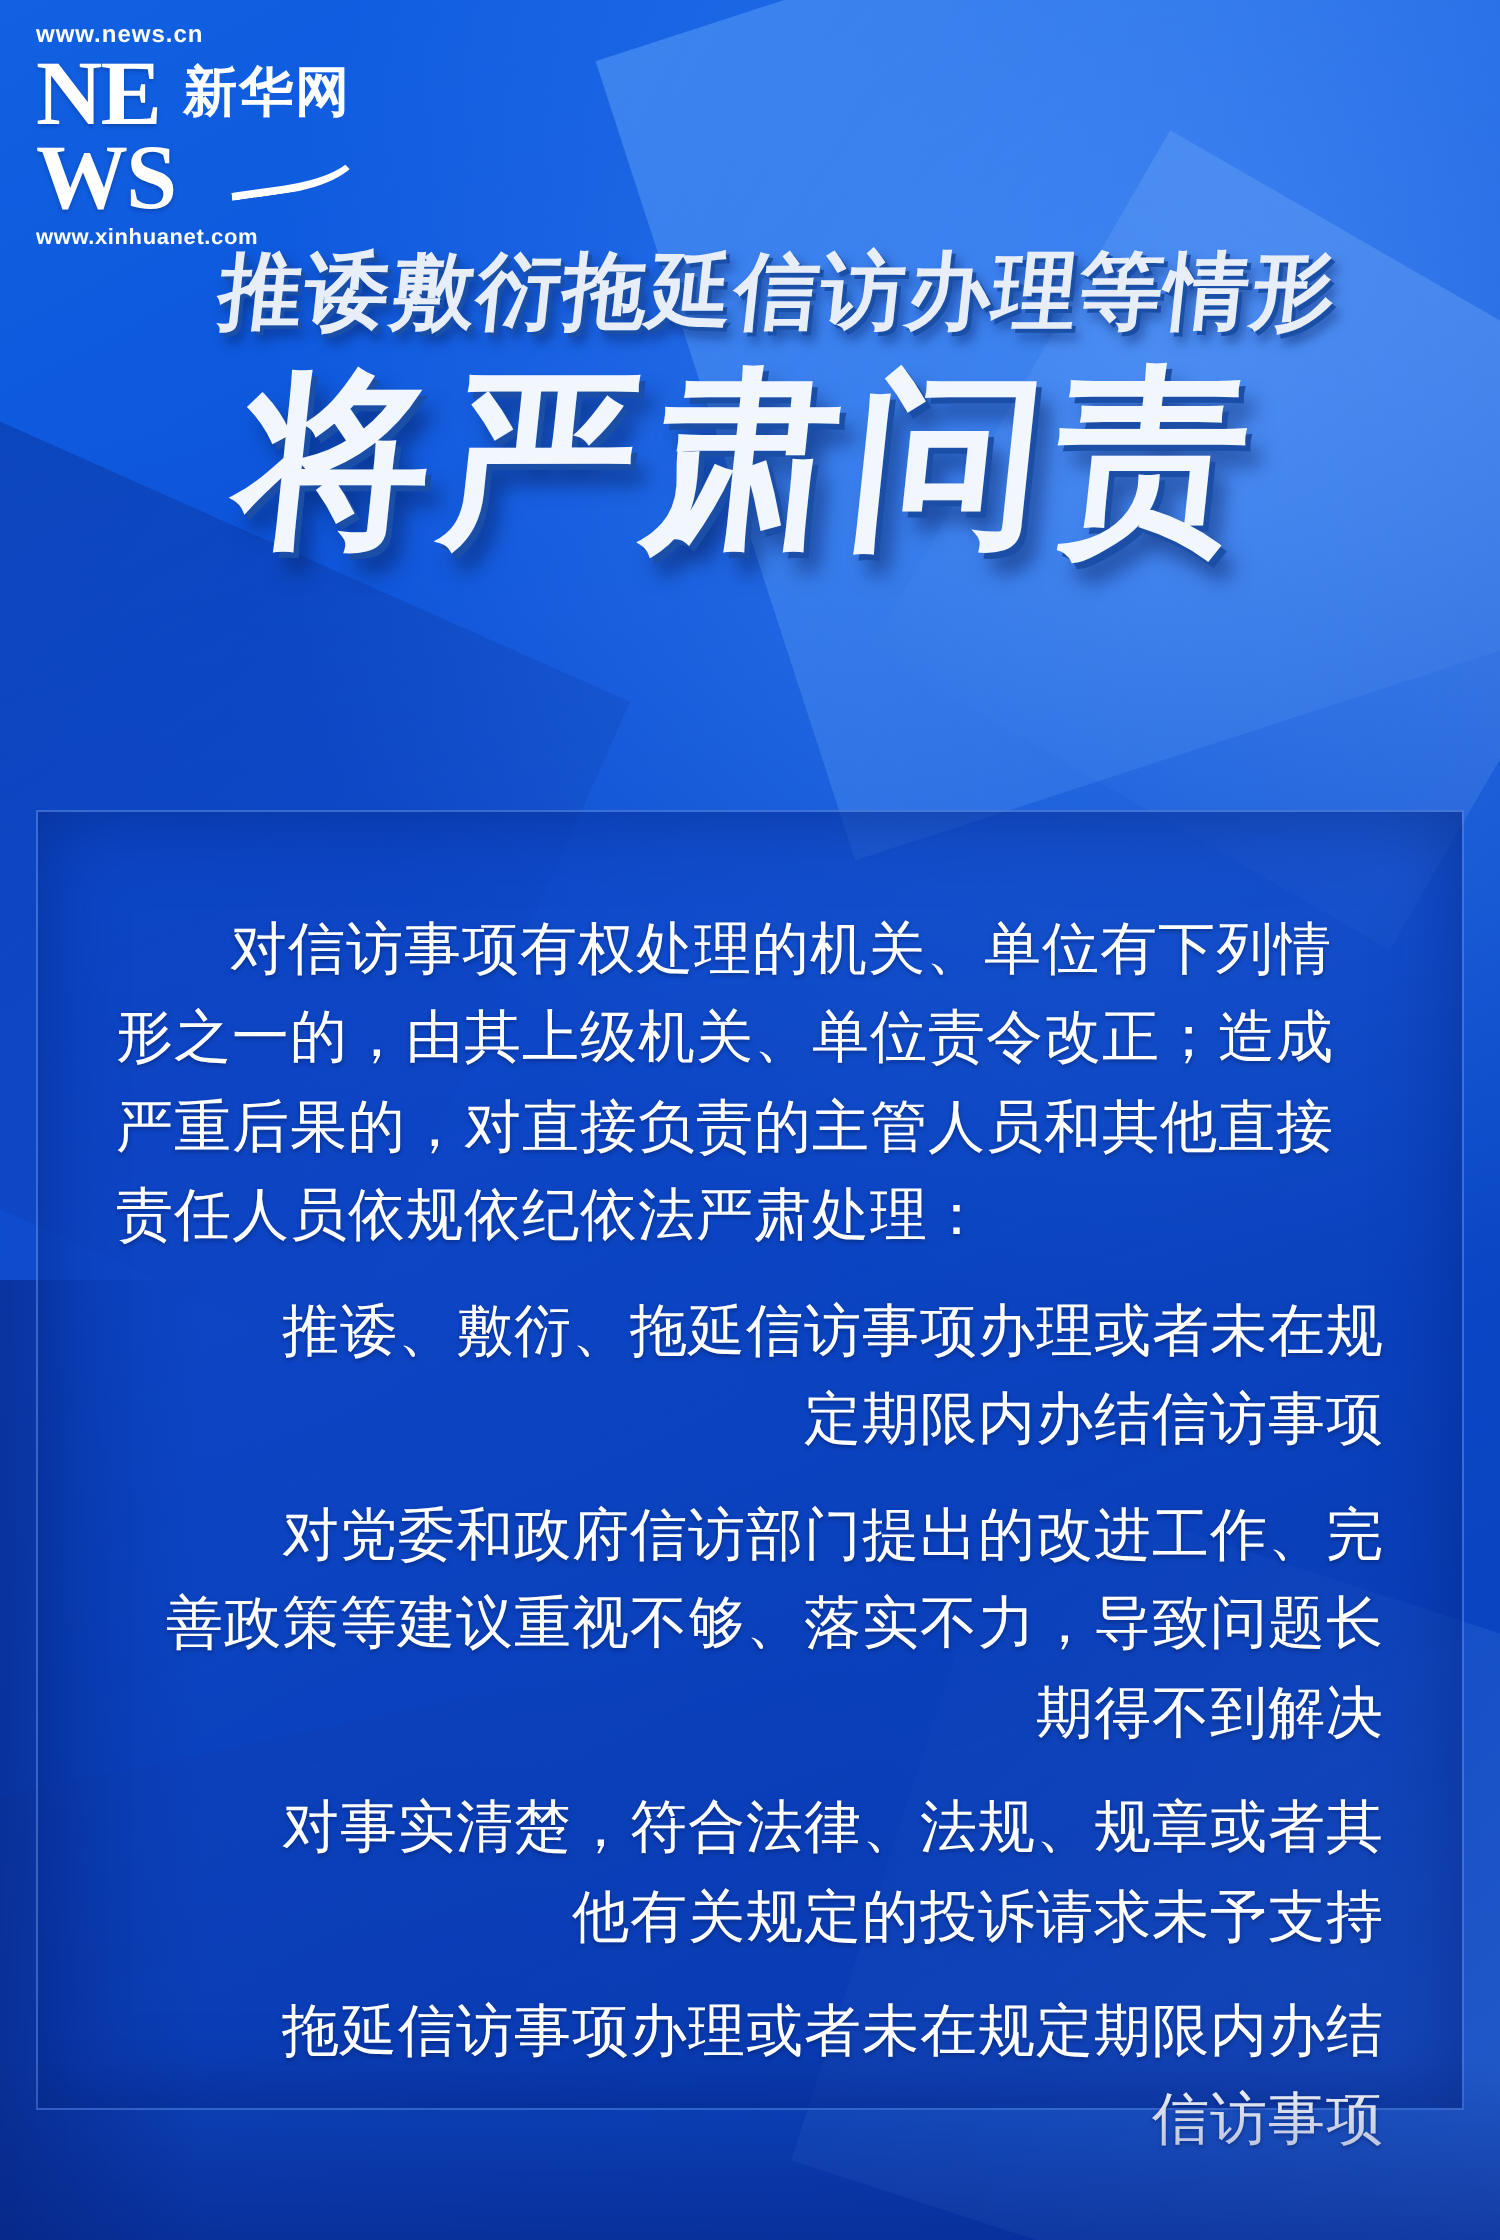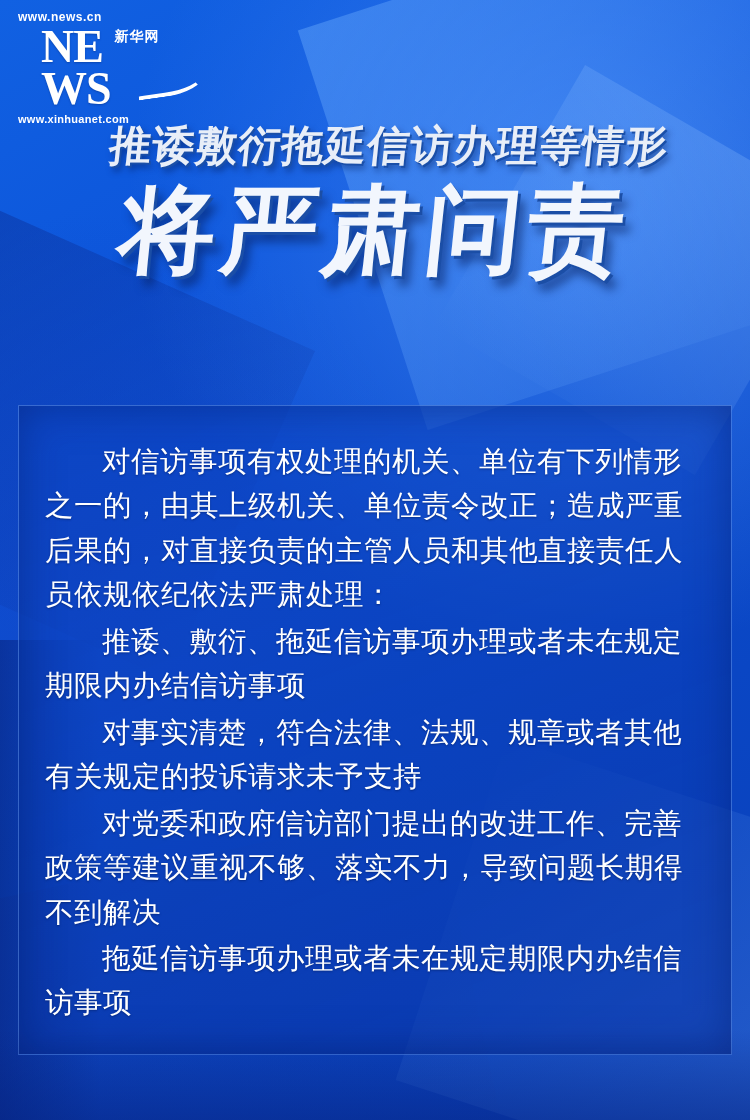--- a/index.html
+++ b/index.html
@@ -75,28 +75,27 @@
   }
   .logo-news {
     position: relative;
     font-family: "Liberation Serif", serif;
     font-size: 46px;
     font-weight: bold;
     line-height: 0.92;
     color: #ffffff;
     letter-spacing: -1px;
     text-shadow: 0 1px 2px rgba(0,30,90,0.35);
-    margin-left: 23px;
   }
   .logo-news .line2 { display: block; }
   .logo-cn {
     margin-left: 4px;
     margin-top: 2px;
     font-family: "Liberation Sans", sans-serif;
-    font-size: 14px;
+    font-size: 27px;
     font-weight: bold;
     color: #ffffff;
     letter-spacing: 1px;
   }
   .logo-swoosh {
     position: absolute;
     left: 96px; top: 44px;
     width: 66px; height: 26px;
     border-bottom: 4px solid #ffffff;
     border-right: 3px solid transparent;
@@ -161,22 +160,22 @@
   }
   .panel-inner {
     padding: 34px 26px 20px 26px;
     font-family: "DejaVu Sans", sans-serif;
     font-size: 28.5px;
     line-height: 1.56;
     color: #ffffff;
     letter-spacing: 0.5px;
     text-shadow: 0 1px 2px rgba(2,24,80,0.5);
   }
-  .para { text-indent: 2em; margin: 0; }
-  .para + .para { margin-top: 2px; }
+  .para { text-indent: 2em; margin: 13px; }
+  .para + .para { margin-top: 2px; text-align: right; }
 
   
   .bottom-glow {
     position: absolute;
     left: 0; bottom: 0; width: 750px; height: 90px;
     background: linear-gradient(0deg, rgba(5,35,130,0.55), rgba(5,35,130,0));
     pointer-events: none;
   }
 </style>
 </head>
@@ -206,20 +205,20 @@
 
   <div class="headline">
     <div class="headline-sub">推诿敷衍拖延信访办理等情形</div>
     <div class="headline-main">将严肃问责</div>
   </div>
 
   <div class="panel">
     <div class="panel-inner">
       <p class="para">对信访事项有权处理的机关、单位有下列情形之一的，由其上级机关、单位责令改正；造成严重后果的，对直接负责的主管人员和其他直接责任人员依规依纪依法严肃处理：</p>
       <p class="para">推诿、敷衍、拖延信访事项办理或者未在规定期限内办结信访事项</p>
+      <p class="para">对党委和政府信访部门提出的改进工作、完善政策等建议重视不够、落实不力，导致问题长期得不到解决</p>
       <p class="para">对事实清楚，符合法律、法规、规章或者其他有关规定的投诉请求未予支持</p>
-      <p class="para">对党委和政府信访部门提出的改进工作、完善政策等建议重视不够、落实不力，导致问题长期得不到解决</p>
       <p class="para">拖延信访事项办理或者未在规定期限内办结信访事项</p>
     </div>
   </div>
 
   <div class="bottom-glow"></div>
 </div>
 
 </body></html>

